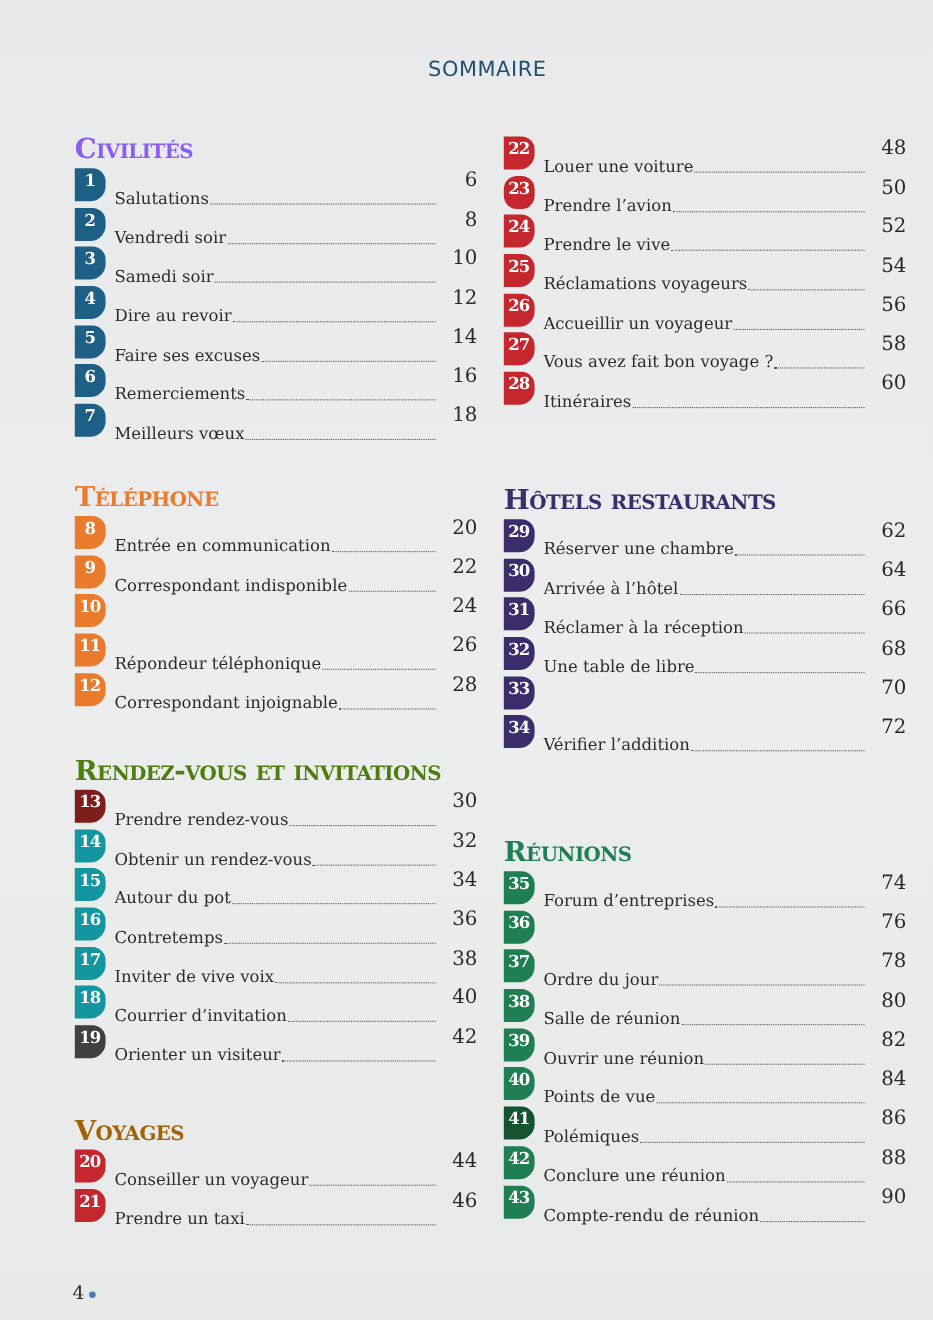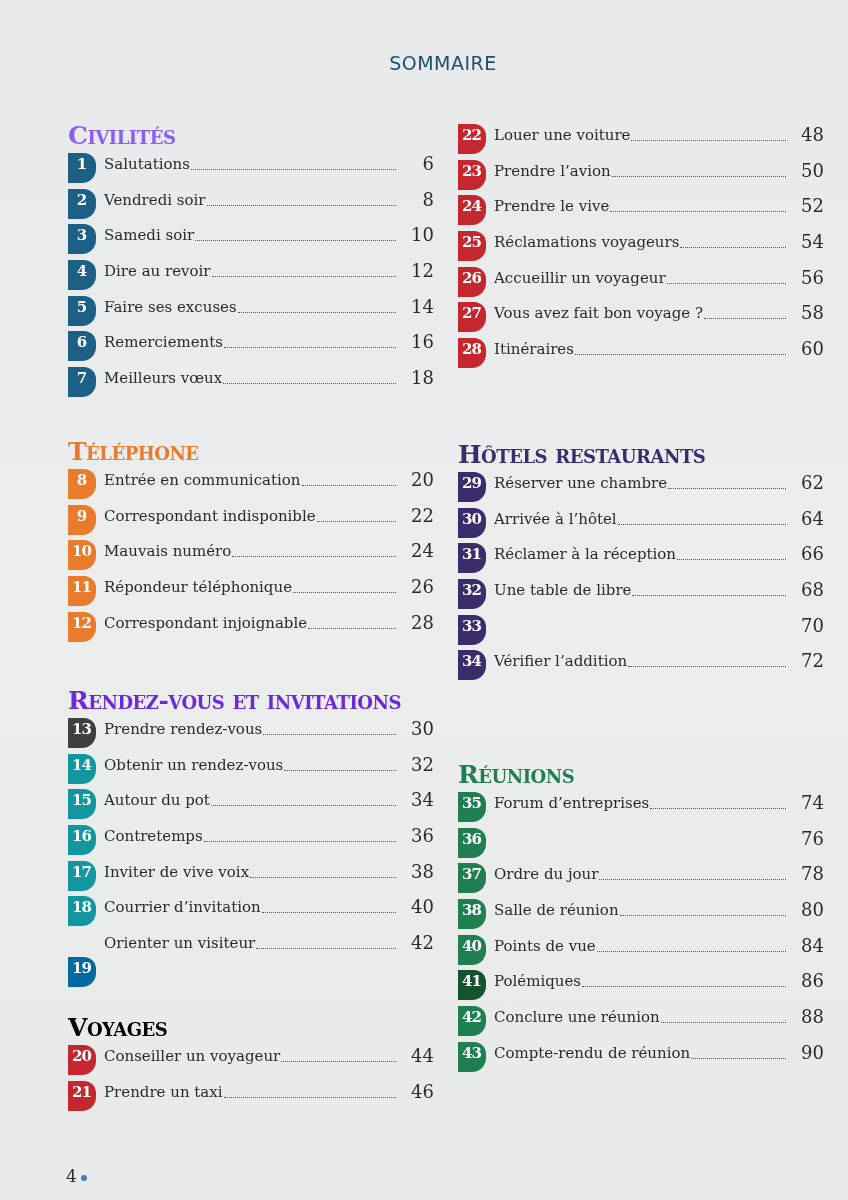--- a/index.html
+++ b/index.html
@@ -41,21 +41,21 @@
       text-align: center; letter-spacing: -1px;
       box-sizing: border-box; padding-right: 1px;
     }
     .label {
       margin-left: 8px; flex: 1;
       display: flex; align-items: baseline;
       font-size: 15px; line-height: 22px;
       white-space: nowrap; overflow: hidden;
       max-width: 294px;
     }
-    .label .txt { flex: 0 0 auto; }
+    .label .txt { flex: 0 0 auto; margin-top: 16px; }
     .label .dots {
       flex: 1 1 auto; overflow: hidden;
       border-bottom: 1.5px dotted #555;
       margin: 0 2px 5px 1px; height: 1px; align-self: flex-end;
     }
     .page {
       position: absolute; right: 14px; top: 0;
       font-size: 18px; line-height: 22px;
       width: 30px; text-align: right;
     }
@@ -151,24 +151,20 @@
         <div class="entry">
           <div class="badge" style="background: rgb(234, 122, 44);">9</div>
           <div class="label">
             <span class="txt">Correspondant indisponible</span>
             <span class="dots"></span>
           </div>
           <div class="page">22</div>
         </div>
         <div class="entry">
           <div class="badge" style="background: rgb(234, 122, 44);">10</div>
-          <div class="label">
-            <span class="txt">Mauvais numéro</span>
-            <span class="dots"></span>
-          </div>
           <div class="page">24</div>
         </div>
         <div class="entry">
           <div class="badge" style="background: rgb(234, 122, 44);">11</div>
           <div class="label">
             <span class="txt">Répondeur téléphonique</span>
             <span class="dots"></span>
           </div>
           <div class="page">26</div>
         </div>
@@ -177,24 +173,24 @@
           <div class="label">
             <span class="txt">Correspondant injoignable</span>
             <span class="dots"></span>
           </div>
           <div class="page">28</div>
         </div>
       </div>
   </div>
 
   <div class="section" style="top:686px;">
-    <div class="section-title" style="color: #6d28d9;">Rendez-vous et invitations</div>
-    <div class="entries">
-        <div class="entry">
-          <div class="badge" style="background: #404040;">13</div>
+    <div class="section-title" style="color: #4d7c0f;">Rendez-vous et invitations</div>
+    <div class="entries">
+        <div class="entry">
+          <div class="badge" style="background: #7f1d1d;">13</div>
           <div class="label">
             <span class="txt">Prendre rendez-vous</span>
             <span class="dots"></span>
           </div>
           <div class="page">30</div>
         </div>
         <div class="entry">
           <div class="badge" style="background: rgb(19, 150, 159);">14</div>
           <div class="label">
             <span class="txt">Obtenir un rendez-vous</span>
@@ -228,32 +224,32 @@
         </div>
         <div class="entry">
           <div class="badge" style="background: rgb(19, 150, 159);">18</div>
           <div class="label">
             <span class="txt">Courrier d’invitation</span>
             <span class="dots"></span>
           </div>
           <div class="page">40</div>
         </div>
         <div class="entry">
-          <div class="badge" style="background: #0369a1; margin-top: 25px;">19</div>
+          <div class="badge" style="background: #404040;">19</div>
           <div class="label">
             <span class="txt">Orienter un visiteur</span>
             <span class="dots"></span>
           </div>
           <div class="page">42</div>
         </div>
       </div>
   </div>
 
   <div class="section" style="top:1013px;">
-    <div class="section-title" style="color: #000000;">Voyages</div>
+    <div class="section-title" style="color: #a16207;">Voyages</div>
     <div class="entries">
         <div class="entry">
           <div class="badge" style="background: rgb(196, 39, 45);">20</div>
           <div class="label">
             <span class="txt">Conseiller un voyageur</span>
             <span class="dots"></span>
           </div>
           <div class="page">44</div>
         </div>
         <div class="entry">
@@ -274,21 +270,21 @@
     <div class="entries">
         <div class="entry">
           <div class="badge" style="background: rgb(196, 39, 45);">22</div>
           <div class="label">
             <span class="txt">Louer une voiture</span>
             <span class="dots"></span>
           </div>
           <div class="page">48</div>
         </div>
         <div class="entry">
-          <div class="badge" style="background: rgb(196, 39, 45);">23</div>
+          <div class="badge" style="background: rgb(196, 39, 45); border-radius: 12px;">23</div>
           <div class="label">
             <span class="txt">Prendre l’avion</span>
             <span class="dots"></span>
           </div>
           <div class="page">50</div>
         </div>
         <div class="entry">
           <div class="badge" style="background: rgb(196, 39, 45);">24</div>
           <div class="label">
             <span class="txt">Prendre le vive</span>
@@ -404,20 +400,28 @@
           </div>
           <div class="page">78</div>
         </div>
         <div class="entry">
           <div class="badge" style="background: rgb(31, 127, 82);">38</div>
           <div class="label">
             <span class="txt">Salle de réunion</span>
             <span class="dots"></span>
           </div>
           <div class="page">80</div>
+        </div>
+        <div class="entry">
+          <div class="badge" style="background: rgb(31, 127, 82);">39</div>
+          <div class="label">
+            <span class="txt">Ouvrir une réunion</span>
+            <span class="dots"></span>
+          </div>
+          <div class="page">82</div>
         </div>
         <div class="entry">
           <div class="badge" style="background: rgb(31, 127, 82);">40</div>
           <div class="label">
             <span class="txt">Points de vue</span>
             <span class="dots"></span>
           </div>
           <div class="page">84</div>
         </div>
         <div class="entry">

